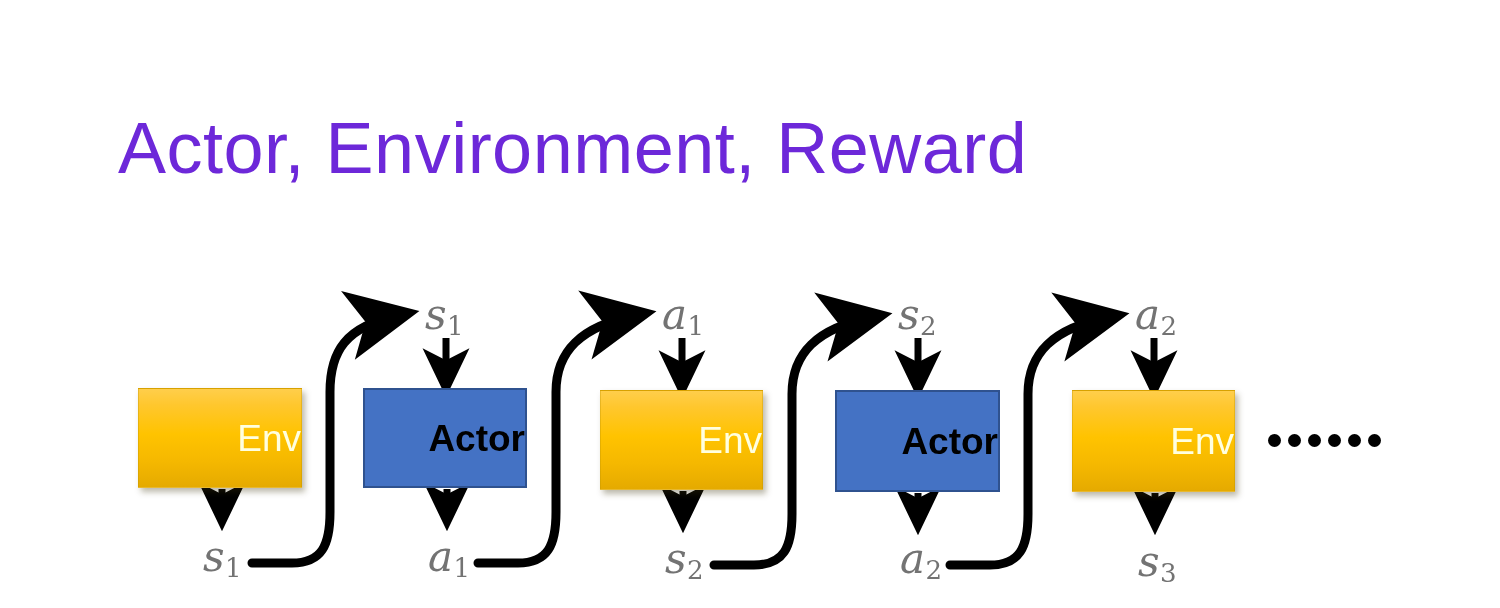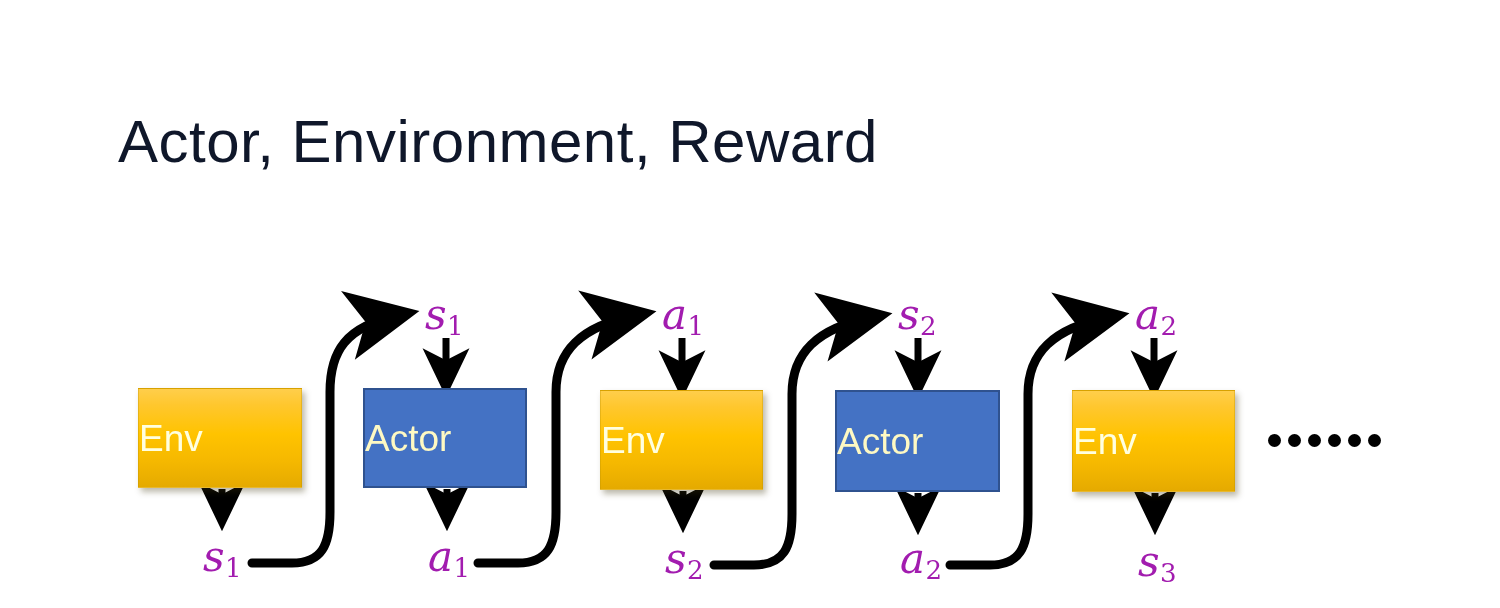--- a/index.html
+++ b/index.html
@@ -15,23 +15,23 @@
     font-family: "Liberation Sans", sans-serif;
     background: #ffffff;
   }
 
   
   #slide-title {
     position: absolute;
     left: 118px;
     top: 112px;
     font-family: "Liberation Sans", sans-serif;
-    font-size: 60px;
+    font-size: 72px;
     font-weight: 300;
-    color: #0f172a;
+    color: #6d28d9;
     letter-spacing: 0.5px;
     white-space: nowrap;
     line-height: 1;
   }
 
   
   #diagram {
     position: absolute;
     left: 0;
     top: 0;
@@ -45,52 +45,53 @@
     width: 1500px;
     height: 608px;
     pointer-events: none;
   }
 
   
   .node-box {
     position: absolute;
     display: flex;
     align-items: center;
-    justify-content: flex-start;
+    justify-content: flex-end;
     box-sizing: border-box;
     font-family: "Liberation Sans", sans-serif;
     font-size: 37px;
     font-weight: 400;
     line-height: 1;
   }
   .node-env {
     background: linear-gradient(to bottom,
                 #FFCE4B 0%,
                 #FFC72E 16%,
                 #FFC300 46%,
                 #F5B800 74%,
                 #E5AA00 100%);
     color: #FFFFE0;
     border: 1px solid rgba(190,145,0,0.35);
     box-shadow: 3px 4px 6px rgba(60,50,10,0.34);
   }
   .node-actor {
     background: #4472C4;
-    color: #fef9c3;
+    color: #000000;
     border: 2px solid #2F528F;
     box-shadow: none;
+    font-weight: bold;
   }
 
   
   .math-label {
     position: absolute;
     font-family: "DejaVu Serif", "Liberation Serif", serif;
     font-style: italic;
     font-size: 42px;
-    color: #a21caf;
+    color: #737373;
     white-space: nowrap;
     line-height: 1;
     user-select: none;
   }
   .math-label sub {
     font-size: 0.62em;
     font-style: normal;
     vertical-align: -0.22em;
     margin-left: 0.5px;
     font-family: "DejaVu Serif", "Liberation Serif", serif;

